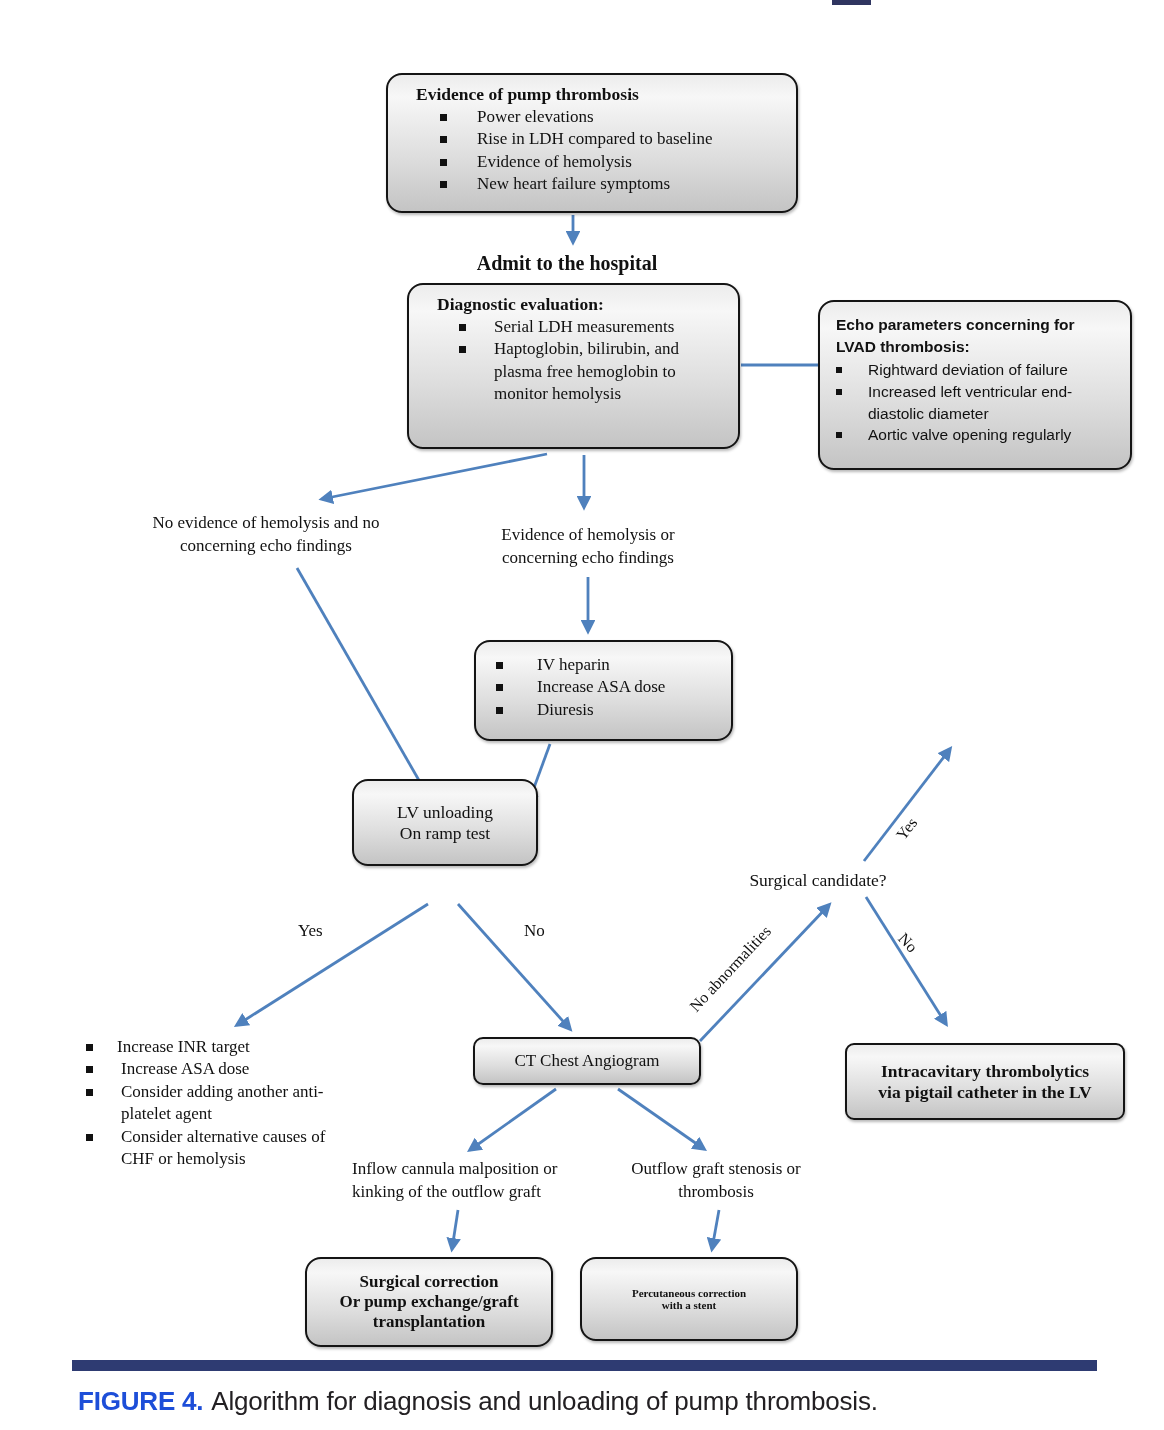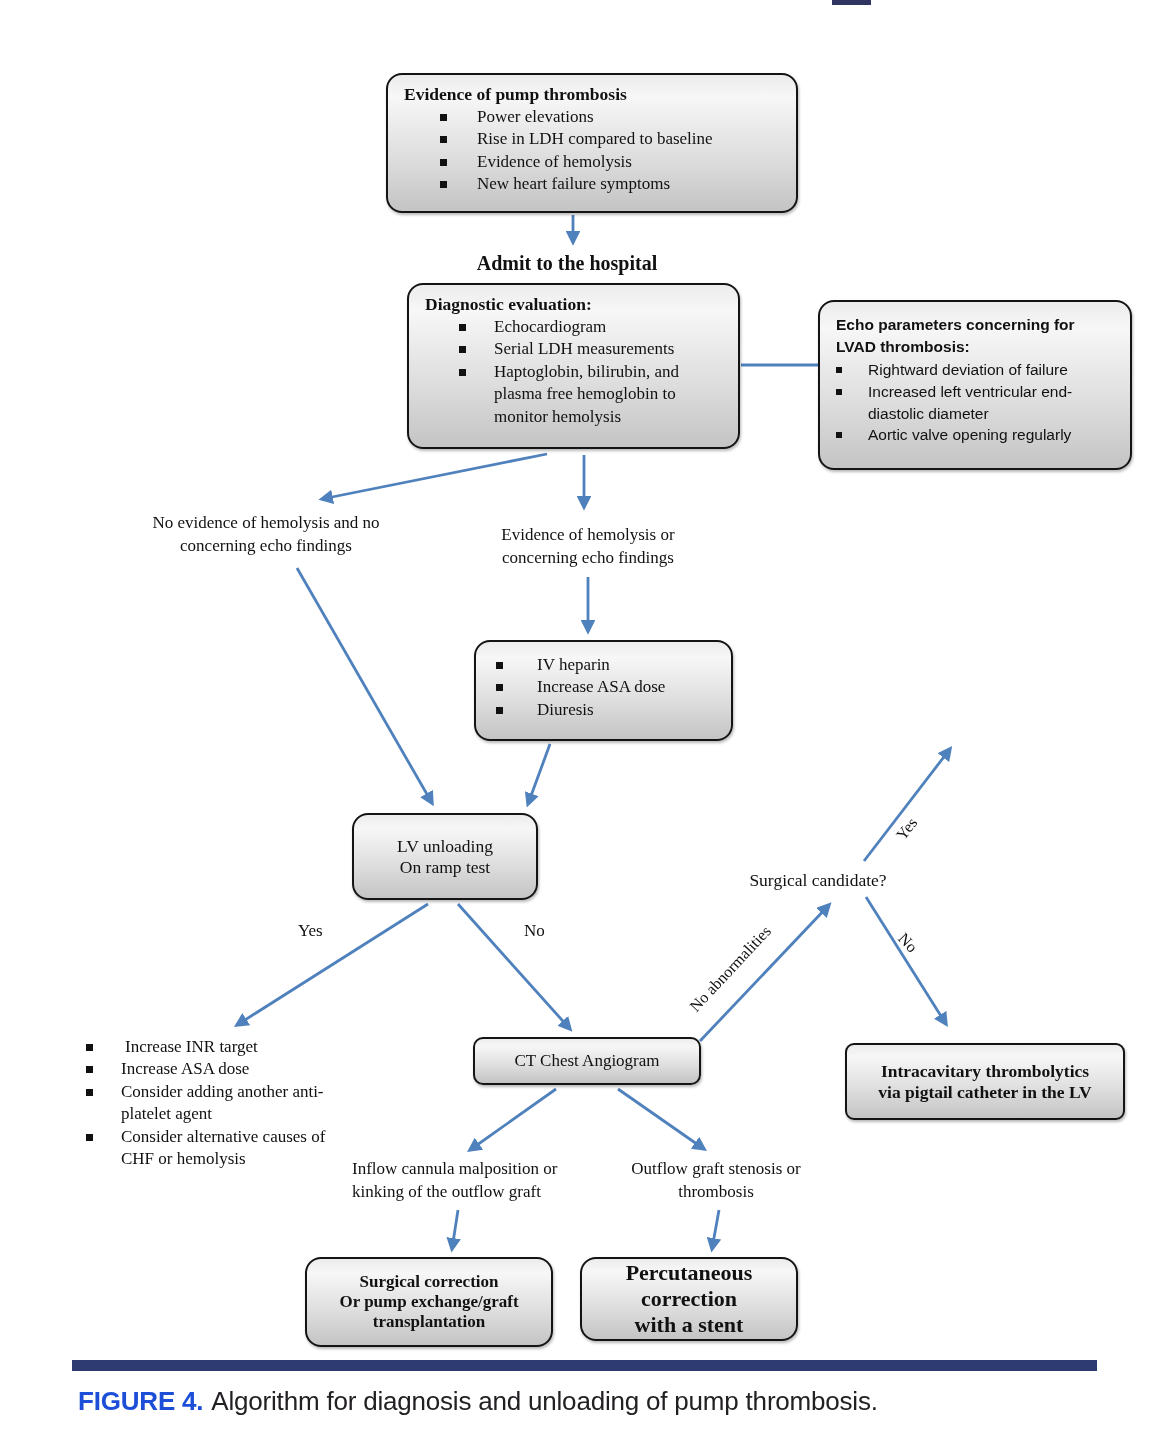--- a/index.html
+++ b/index.html
@@ -13,21 +13,21 @@
 
   .node {
     position:absolute; box-sizing:border-box;
     border:2px solid #141414; border-radius:16px;
     background:linear-gradient(180deg,#ececec 0%,#f7f7f7 16%,#dedede 60%,#c4c4c4 100%);
     box-shadow:1px 2px 3px rgba(0,0,0,0.28);
   }
   .serif { font-family:"Liberation Serif","DejaVu Serif",serif; }
   .sans  { font-family:"Liberation Sans","DejaVu Sans",sans-serif; }
 
-  .node-title { font-weight:bold; font-size:17.5px; padding:9px 12px 0 16px; line-height:1.25; }
+  .node-title { font-weight:bold; font-size:17.5px; padding:9px 12px 0 28px; line-height:1.25; }
   .bullet { display:flex; align-items:flex-start; }
   .sq { width:7px; height:7px; background:#111; flex:none; margin-top:8px; }
   .bt { font-size:17px; line-height:1.32; }
 
   .centerbox { display:flex; flex-direction:column; justify-content:center; align-items:center; text-align:center; }
   .boldtxt { font-weight:bold; }
 
   .lbl { position:absolute; font-size:17px; line-height:1.34; }
   .lbl.center { text-align:center; }
   .rot { white-space:nowrap; transform-origin:center; font-size:16px; }
@@ -88,24 +88,20 @@
         <span class="bt" style="margin-left:30px;">New heart failure symptoms</span>
       </div>
   </div>
 
   <div class="lbl center serif" style="left:427px; top:250px; width:280px; font-size:20px; font-weight:bold;">Admit to the hospital</div>
 
   <div class="node serif" style="left:407px; top:283px; width:333px; height:166px;">
     <div class="node-title">Diagnostic evaluation:</div>
     <div class="bullet">
         <span class="sq" style="margin-left:50px;"></span>
-        <span class="bt" style="margin-left:28px; max-width:215px;">Echocardiogram</span>
-      </div>
-    <div class="bullet">
-        <span class="sq" style="margin-left:50px;"></span>
         <span class="bt" style="margin-left:28px; max-width:215px;">Serial LDH measurements</span>
       </div>
     <div class="bullet">
         <span class="sq" style="margin-left:50px;"></span>
         <span class="bt" style="margin-left:28px; max-width:215px;">Haptoglobin, bilirubin, and plasma free hemoglobin to monitor hemolysis</span>
       </div>
   </div>
 
   <div class="node sans" style="left:818px; top:300px; width:314px; height:170px;">
     <div class="node-title" style="font-size:15.5px; padding:12px 14px 2px 16px; line-height:1.4;">Echo parameters concerning for LVAD thrombosis:</div>
@@ -141,38 +137,38 @@
         <span class="sq" style="margin-left:20px;"></span>
         <span class="bt" style="margin-left:34px;">Increase ASA dose</span>
       </div>
     <div class="bullet">
         <span class="sq" style="margin-left:20px;"></span>
         <span class="bt" style="margin-left:34px;">Diuresis</span>
       </div>
   </div>
 
 
-  <div class="node serif centerbox" style="left:352px; top:813px; width:186px; height:87px; font-size:17.5px;text-align:center;">
+  <div class="node serif centerbox" style="left:352px; top:779px; width:186px; height:87px; font-size:17.5px;text-align:center;">
     <div>LV unloading</div>
     <div>On ramp test</div>
   </div>
 
   <div class="lbl serif" style="left:298px; top:920px; font-weight:normal;">Yes</div>
   <div class="lbl serif" style="left:524px; top:920px;">No</div>
 
   <div class="lbl center serif" style="left:738px; top:869px; width:160px; font-size:17.5px;">Surgical candidate?</div>
 
   <div class="lbl rot serif" style="left:895px; top:818px; transform:rotate(-52deg);">Yes</div>
   <div class="lbl rot serif" style="left:898px; top:932px; transform:rotate(46deg);">No</div>
   <div class="lbl rot serif" style="left:675px; top:958px; transform:rotate(-47deg);">No abnormalities</div>
 
   <div style="position:absolute; left:78px; top:1036px; width:280px;">
     <div class="bullet">
         <span class="sq" style="margin-left:8px;"></span>
-        <span class="bt" style="margin-left:32px; max-width:205px;">Increase INR target</span>
+        <span class="bt" style="margin-left:24px; max-width:205px;">Increase INR target</span>
       </div>
     <div class="bullet">
         <span class="sq" style="margin-left:8px;"></span>
         <span class="bt" style="margin-left:28px; max-width:205px;">Increase ASA dose</span>
       </div>
     <div class="bullet">
         <span class="sq" style="margin-left:8px;"></span>
         <span class="bt" style="margin-left:28px; max-width:205px;">Consider adding another anti-platelet agent</span>
       </div>
     <div class="bullet">
@@ -195,21 +191,21 @@
   <div class="lbl center serif" style="left:616px; top:1158px; width:200px;">
     <div>Outflow graft stenosis or</div>
     <div>thrombosis</div>
   </div>
 
   <div class="node serif centerbox boldtxt" style="left:305px; top:1257px; width:248px; height:90px; font-size:17px;">
     <div>Surgical correction</div>
     <div>Or pump exchange/graft</div>
     <div>transplantation</div>
   </div>
-  <div class="node serif centerbox boldtxt" style="left:580px; top:1257px; width:218px; height:84px; font-size:22px;">
+  <div class="node serif centerbox boldtxt" style="left:580px; top:1257px; width:218px; height:84px; font-size:11px;">
     <div>Percutaneous correction</div>
     <div>with a stent</div>
   </div>
 
   <div class="divider-bar" style="left:72px; top:1360px; width:1025px; height:11px;"></div>
   <div class="caption" style="left:78px; top:1386px;">
     <span class="flab">FIGURE 4.</span><span class="ftxt">Algorithm for diagnosis and unloading of pump thrombosis.</span>
   </div>
 
 </div>

